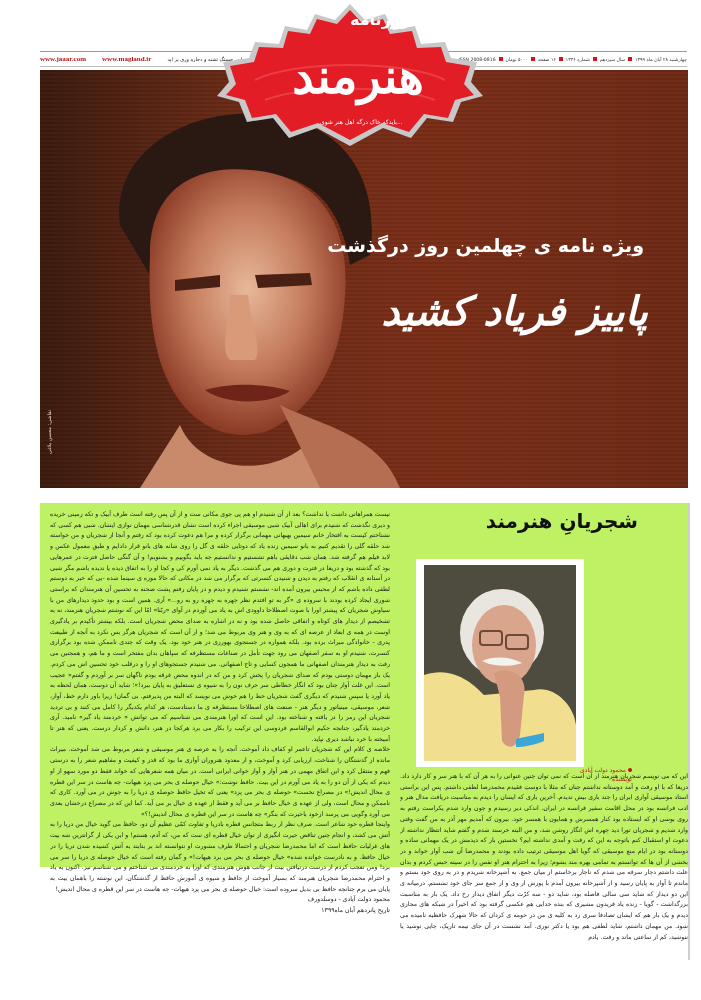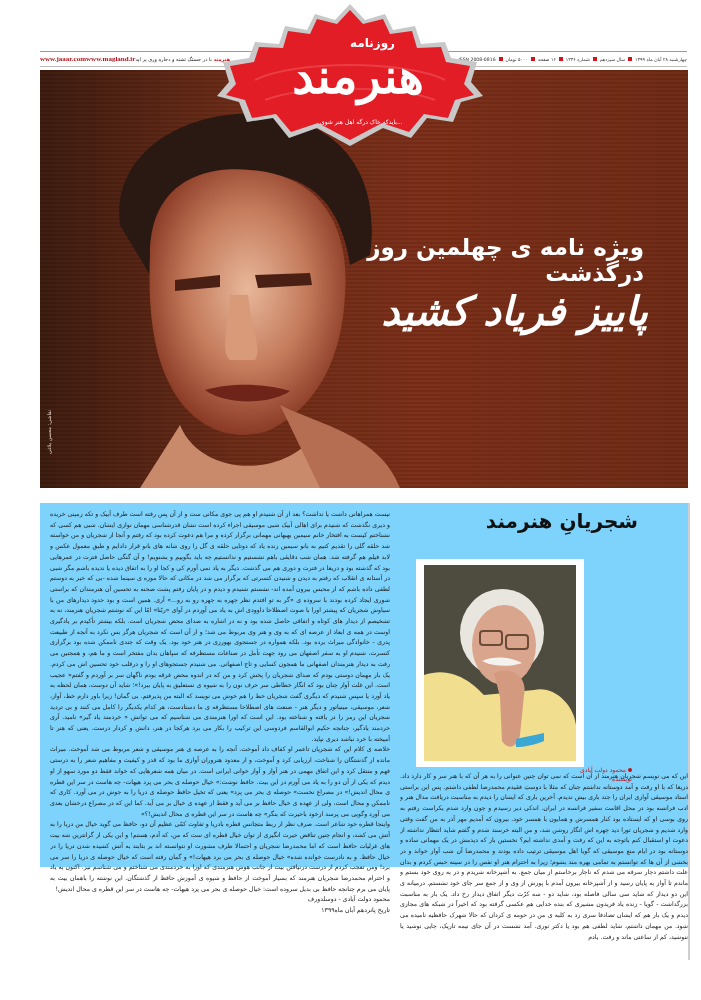--- a/index.html
+++ b/index.html
@@ -2,45 +2,45 @@
 <html><head>
 <meta charset="utf-8">
 <style>
   * { box-sizing: border-box; margin: 0; padding: 0; }
   html, body { width: 701px; height: 1000px; background: #ffffff; overflow: hidden; }
   body { position: relative; font-family: "DejaVu Sans", sans-serif; }
 
   
   .header-line { position: absolute; left: 40px; right: 14px; top: 51px; height: 1px; background: #9a9a9a; }
   .header-line2 { position: absolute; left: 40px; right: 14px; top: 66px; height: 1px; background: #bcbcbc; }
-  .hdr-left { position: absolute; left: 40px; top: 53px; height: 12px; display: flex; align-items: center; gap: 0; font-family: "Liberation Serif", serif; font-size: 7px; font-weight: bold; color: #b0151c; white-space: nowrap; }
+  .hdr-left { position: absolute; left: 40px; top: 53px; height: 12px; display: flex; align-items: center; gap: 16px; font-family: "Liberation Serif", serif; font-size: 7px; font-weight: bold; color: #b0151c; white-space: nowrap; }
   .hdr-left .tag { color: #222; font-family: "DejaVu Sans", sans-serif; font-weight: normal; font-size: 5px; direction: rtl; }
   .hdr-left .tag b { color: #d4141c; }
   .hdr-right { position: absolute; right: 14px; top: 53px; height: 12px; display: flex; align-items: center; gap: 3px; font-size: 4.6px; color: #333; direction: rtl; white-space: nowrap; }
   .hdr-right .sq { width: 4px; height: 4px; background: #d4141c; display: inline-block; }
 
   
   .hero { position: absolute; left: 40px; top: 70px; width: 648px; height: 418px; background: linear-gradient(90deg, #3b1a0e 0%, #6a2a16 30%, #7a2d17 60%, #6e2914 100%); overflow: hidden; }
   .hero .texture { position: absolute; inset: 0; background: repeating-linear-gradient(0deg, rgba(0,0,0,0.05) 0 2px, rgba(255,255,255,0.02) 2px 4px); }
   .portrait { position: absolute; left: 40px; top: 35px; width: 320px; height: 383px; }
   .credit { position: absolute; left: 6px; top: 340px; writing-mode: vertical-rl; transform: rotate(180deg); font-size: 5px; color: #e9d8cc; direction: rtl; }
 
-  .kicker { position: absolute; right: 44px; width: 320px; text-align: right; direction: rtl; color: #ffffff; font-weight: bold; font-size: 23px; letter-spacing: -0.5px; }
+  .kicker { position: absolute; right: 44px; width: 320px; text-align: right; direction: rtl; color: #ffffff; font-weight: bold; font-size: 19px; letter-spacing: -0.5px; }
   .kicker.k1 { top: 164px; }
   .kicker.k2 { top: 190px; }
   .headline { position: absolute; right: 40px; top: 218px; width: 360px; text-align: right; direction: rtl; color: #ffffff; font-weight: bold; font-size: 40px; letter-spacing: -1px; font-style: italic; }
 
   
   .masthead { position: absolute; left: 215px; top: 0; width: 270px; height: 150px; }
-  .mast-rooz { position: absolute; left: 350px; top: 36px; color: #fff; font-weight: bold; font-size: 12px; direction: rtl; }
+  .mast-rooz { position: absolute; left: 350px; top: 10px; color: #fff; font-weight: bold; font-size: 16px; direction: rtl; }
   .mast-title { position: absolute; left: 258px; top: 52px; width: 200px; text-align: center; color: #fff; font-weight: bold; font-size: 48px; direction: rtl; letter-spacing: -2px; line-height: 48px; font-family: "DejaVu Serif", serif; }
   .mast-slogan { position: absolute; left: 320px; top: 118px; color: #fff; font-size: 6px; direction: rtl; }
 
   
-  .article { position: absolute; left: 40px; top: 503px; width: 650px; height: 364px; background: #7dd3fc; }
+  .article { position: absolute; left: 40px; top: 503px; width: 650px; height: 364px; background: #bef264; }
   .col-text { position: absolute; direction: rtl; text-align: justify; font-size: 6.2px; line-height: 10.7px; color: #1b1b1b; overflow: hidden; }
   .col-left { left: 10px; top: 6px; width: 340px; height: 445px; }
   .col-right { left: 360px; top: 268px; width: 288px; height: 180px; }
   .sec-title { position: absolute; right: 52px; top: 6px; direction: rtl; font-weight: bold; font-size: 20px; color: #111; letter-spacing: -0.5px; }
   .photo-frame { position: absolute; left: 376px; top: 56px; width: 168px; height: 208px; background: #ffffff; }
   .photo { position: absolute; left: 8px; top: 6px; width: 152px; height: 196px; background: linear-gradient(180deg, #4d4a3d 0%, #5d5b49 40%, #3f3e30 100%); overflow: hidden; }
   .byline { position: absolute; right: 58px; top: 262px; direction: rtl; text-align: right; font-size: 6px; line-height: 9px; color: #c1121a; }
   .byline .dot { display: inline-block; width: 4px; height: 4px; border-radius: 50%; background: #c1121a; margin-left: 2px; vertical-align: middle; }
   .sig { display: block; }
   .right-edge { position: absolute; left: 688px; top: 503px; width: 2px; height: 457px; background: #cfcfd1; }

